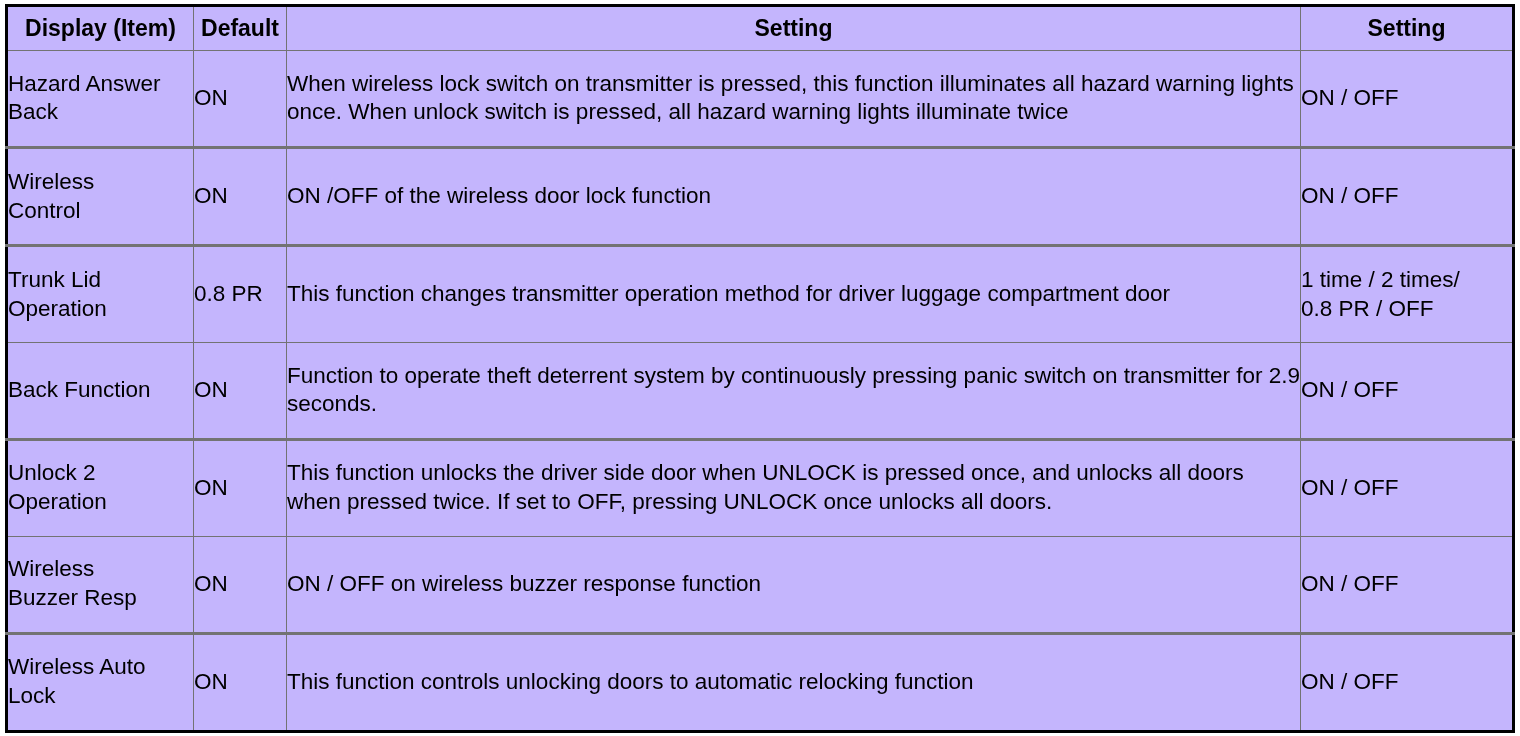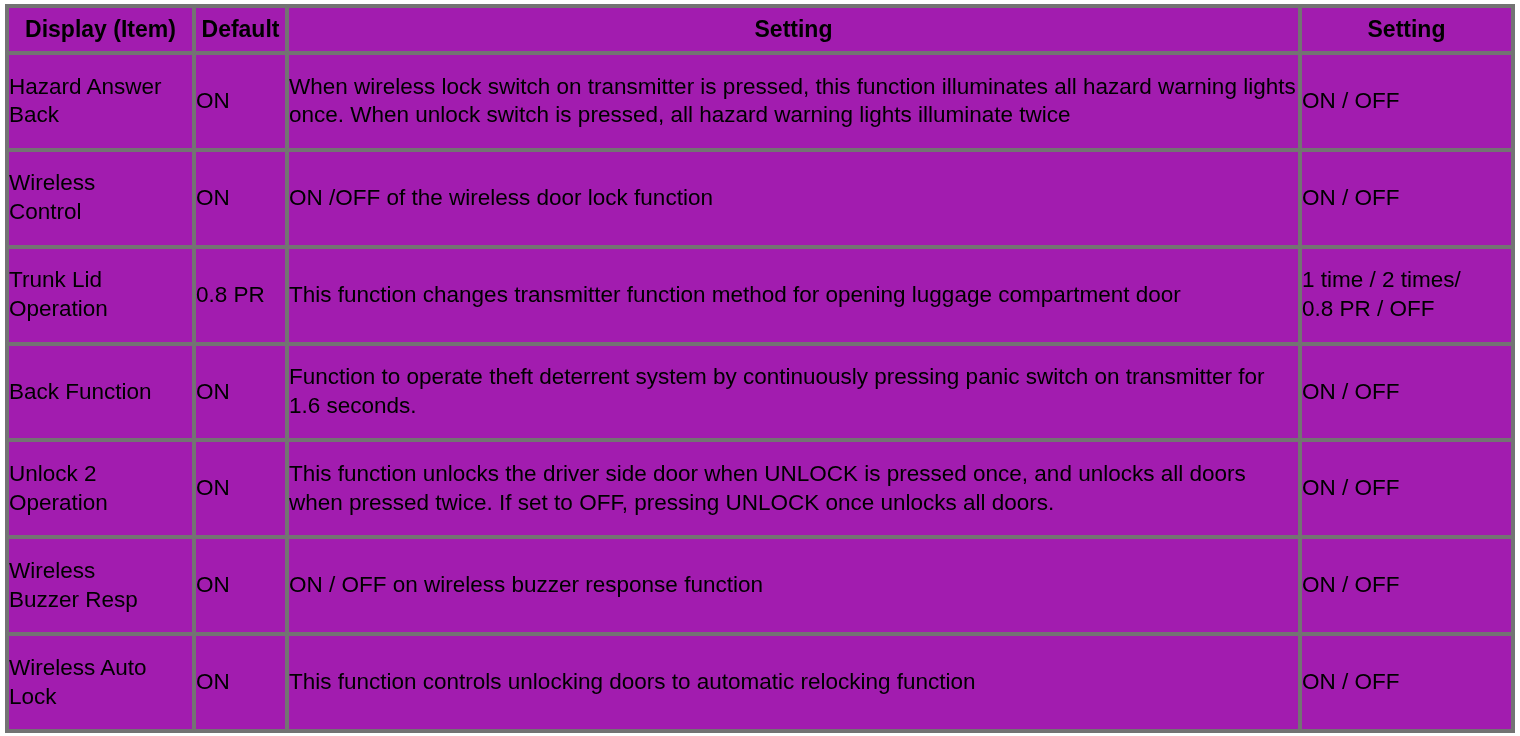--- a/index.html
+++ b/index.html
@@ -26,24 +26,24 @@
     height: 100%;
     border-collapse: collapse;
     table-layout: fixed;
     border: 3px solid #000;
   }
   table.spec col.c-item    { width: 187px; }
   table.spec col.c-default { width: 93px; }
   table.spec col.c-setting { width: 213px; }
 
   table.spec th, table.spec td {
-    border: 4px solid #737373;
+    border: 1px solid #737373;
     padding: 0;
     vertical-align: middle;
-    background: #a21caf;
+    background: #c4b5fd;
   }
   
   thead th {
     border-bottom: 3px solid #000;
     font-weight: bold;
     font-size: 23px;
     line-height: 1.1;
     text-align: center;
     height: 43px;
     padding: 2px 8px;
@@ -129,36 +129,36 @@
         </tr>
         <tr>
           <td class="item">
             <span class="cell-text">Trunk Lid
 Operation</span>
           </td>
           <td class="default">
             <span class="cell-text">0.8 PR</span>
           </td>
           <td class="contents">
-            <span class="cell-text">This function changes transmitter function method for opening luggage compartment door</span>
+            <span class="cell-text">This function changes transmitter operation method for driver luggage compartment door</span>
           </td>
           <td class="setting">
             <span class="cell-text">1 time / 2 times/
 0.8 PR / OFF</span>
           </td>
         </tr>
         <tr class="thick-bottom">
           <td class="item">
             <span class="cell-text">Back Function</span>
           </td>
           <td class="default">
             <span class="cell-text">ON</span>
           </td>
           <td class="contents">
-            <span class="cell-text">Function to operate theft deterrent system by continuously pressing panic switch on transmitter for 1.6 seconds.</span>
+            <span class="cell-text">Function to operate theft deterrent system by continuously pressing panic switch on transmitter for 2.9 seconds.</span>
           </td>
           <td class="setting">
             <span class="cell-text">ON / OFF</span>
           </td>
         </tr>
         <tr>
           <td class="item">
             <span class="cell-text">Unlock 2
 Operation</span>
           </td>

